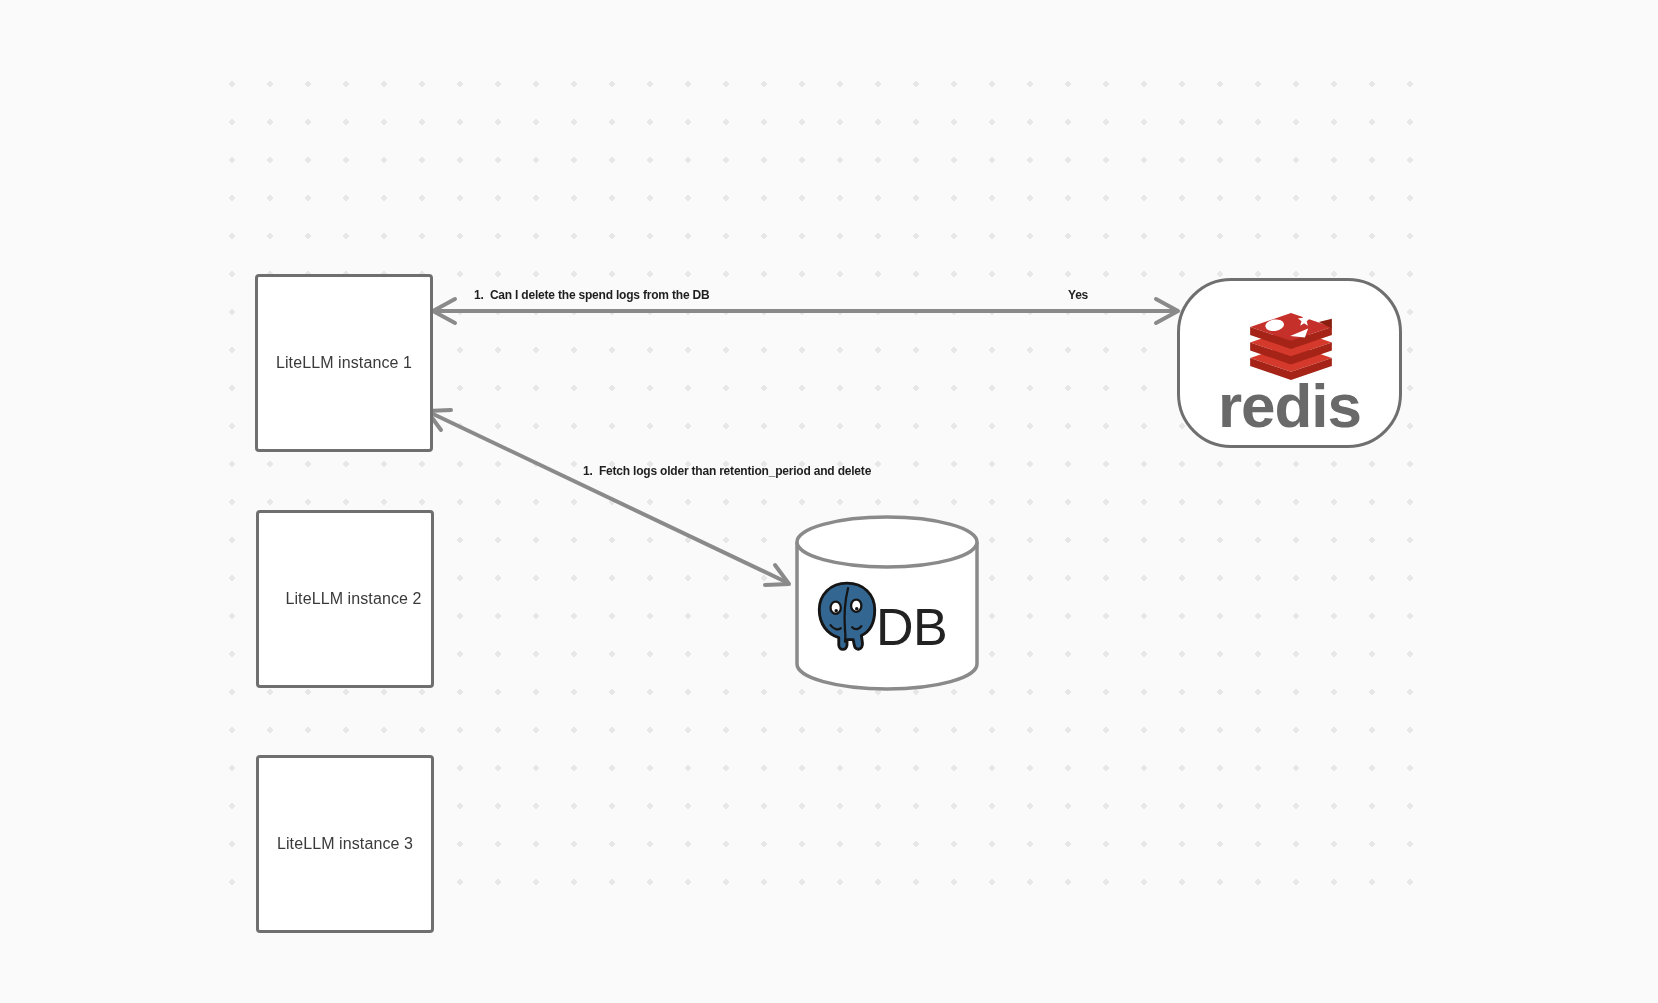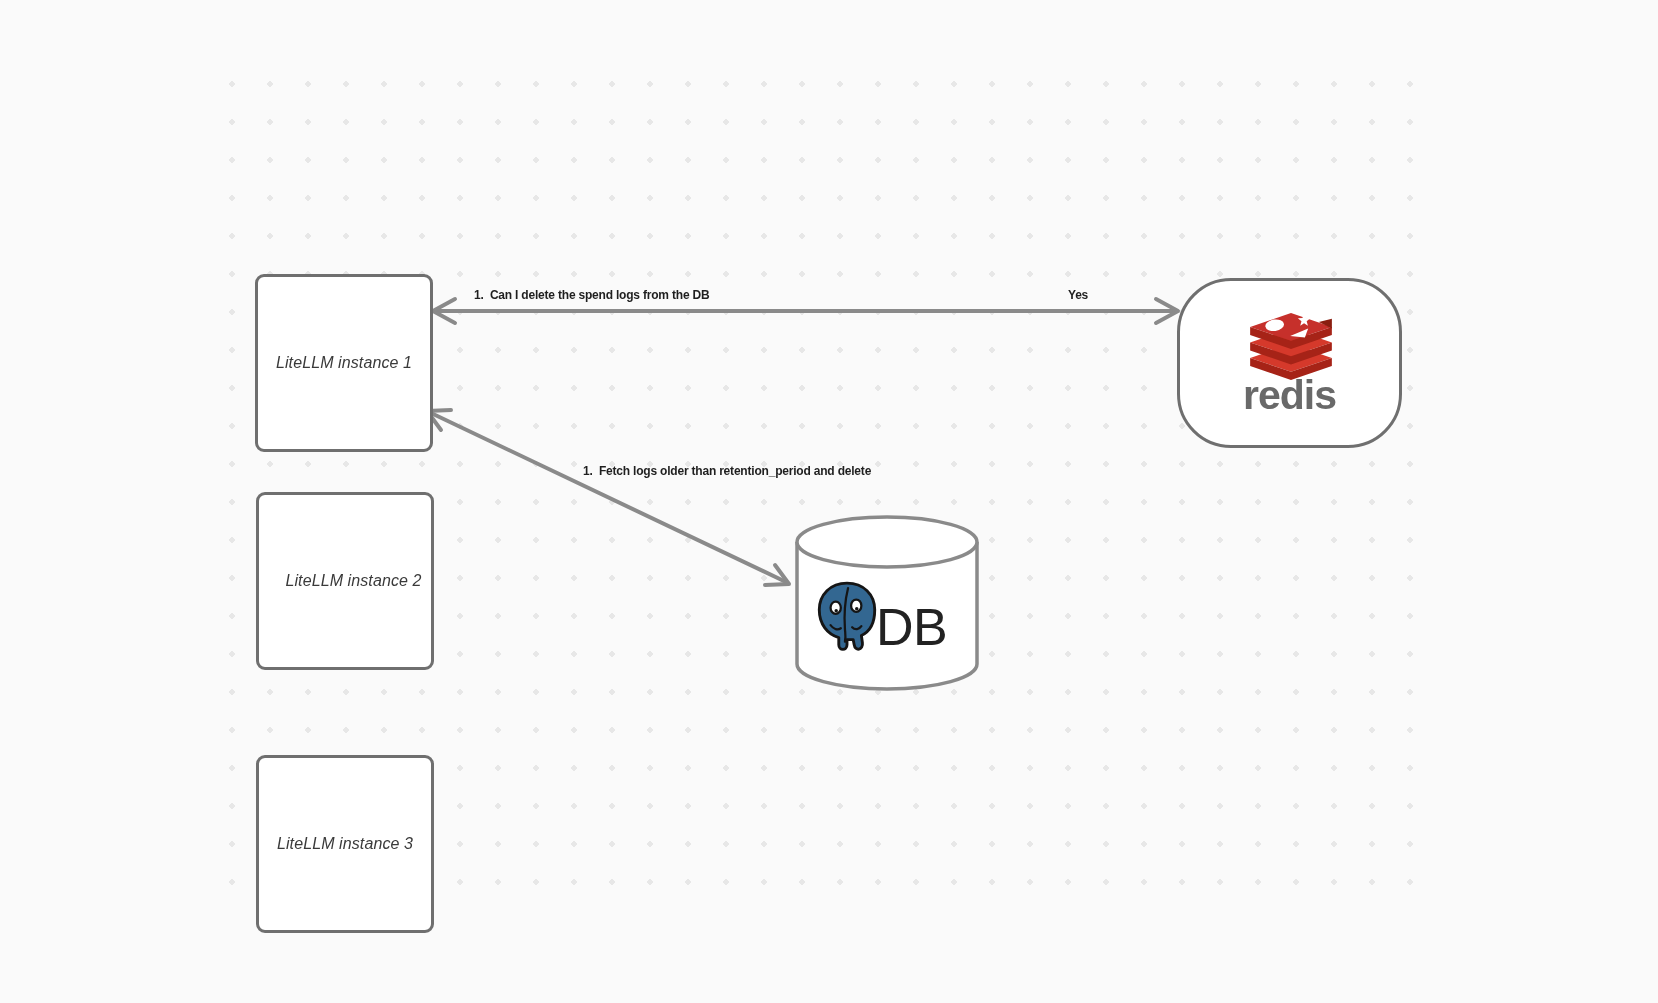--- a/index.html
+++ b/index.html
@@ -10,40 +10,39 @@
   }
   .dot-grid{
     position:absolute;left:213px;top:65px;width:1217px;height:837px;
     background-image:radial-gradient(circle, #e7e7e7 2.6px, transparent 2.9px);
     background-size:38px 38px;
     background-position:0 0;
     pointer-events:none;
   }
   .node-box{
     position:absolute;width:178px;height:178px;background:#ffffff;
-    border:3px solid #6f6f6f;border-radius:9px;
+    border:3px solid #6f6f6f;border-radius:4px;
     display:flex;align-items:center;justify-content:center;
     box-sizing:border-box;
-    font-style:italic;
   }
   .node-box .node-label{
     font-size:16px;color:#3a3a3a;letter-spacing:0.1px;
   }
   #box1{left:255px;top:274px;}
-  #box2{left:256px;top:492px;padding-left:17px;}
+  #box2{left:256px;top:510px;padding-left:17px;}
   #box3{left:256px;top:755px;text-align:right;}
   .redis-node{
     position:absolute;left:1177px;top:278px;width:225px;height:170px;
     background:#ffffff;border:3.5px solid #6f6f6f;border-radius:54px;
     box-sizing:border-box;
   }
   .redis-stack{position:absolute;left:70px;top:32px;width:82px;height:67px;}
   .redis-wordmark{
     position:absolute;left:0;top:94px;width:100%;text-align:center;
-    font-size:41px;font-weight:700;color:#696969;letter-spacing:-1px;line-height:1;
+    font-size:62px;font-weight:700;color:#696969;letter-spacing:-1px;line-height:1;
   }
   .edge-label{
     position:absolute;font-size:12px;font-weight:700;color:#1f1f1f;
     line-height:24px;white-space:pre;letter-spacing:-0.2px;
   }
   #edge1-label{left:474px;top:283px;}
   #edge1-reply{left:1068px;top:283px;}
   #edge2-label{left:583px;top:459px;}
   .db-cylinder{position:absolute;left:793px;top:514px;width:188px;height:178px;}
   .db-elephant{position:absolute;left:814px;top:580px;width:66px;height:76px;}

